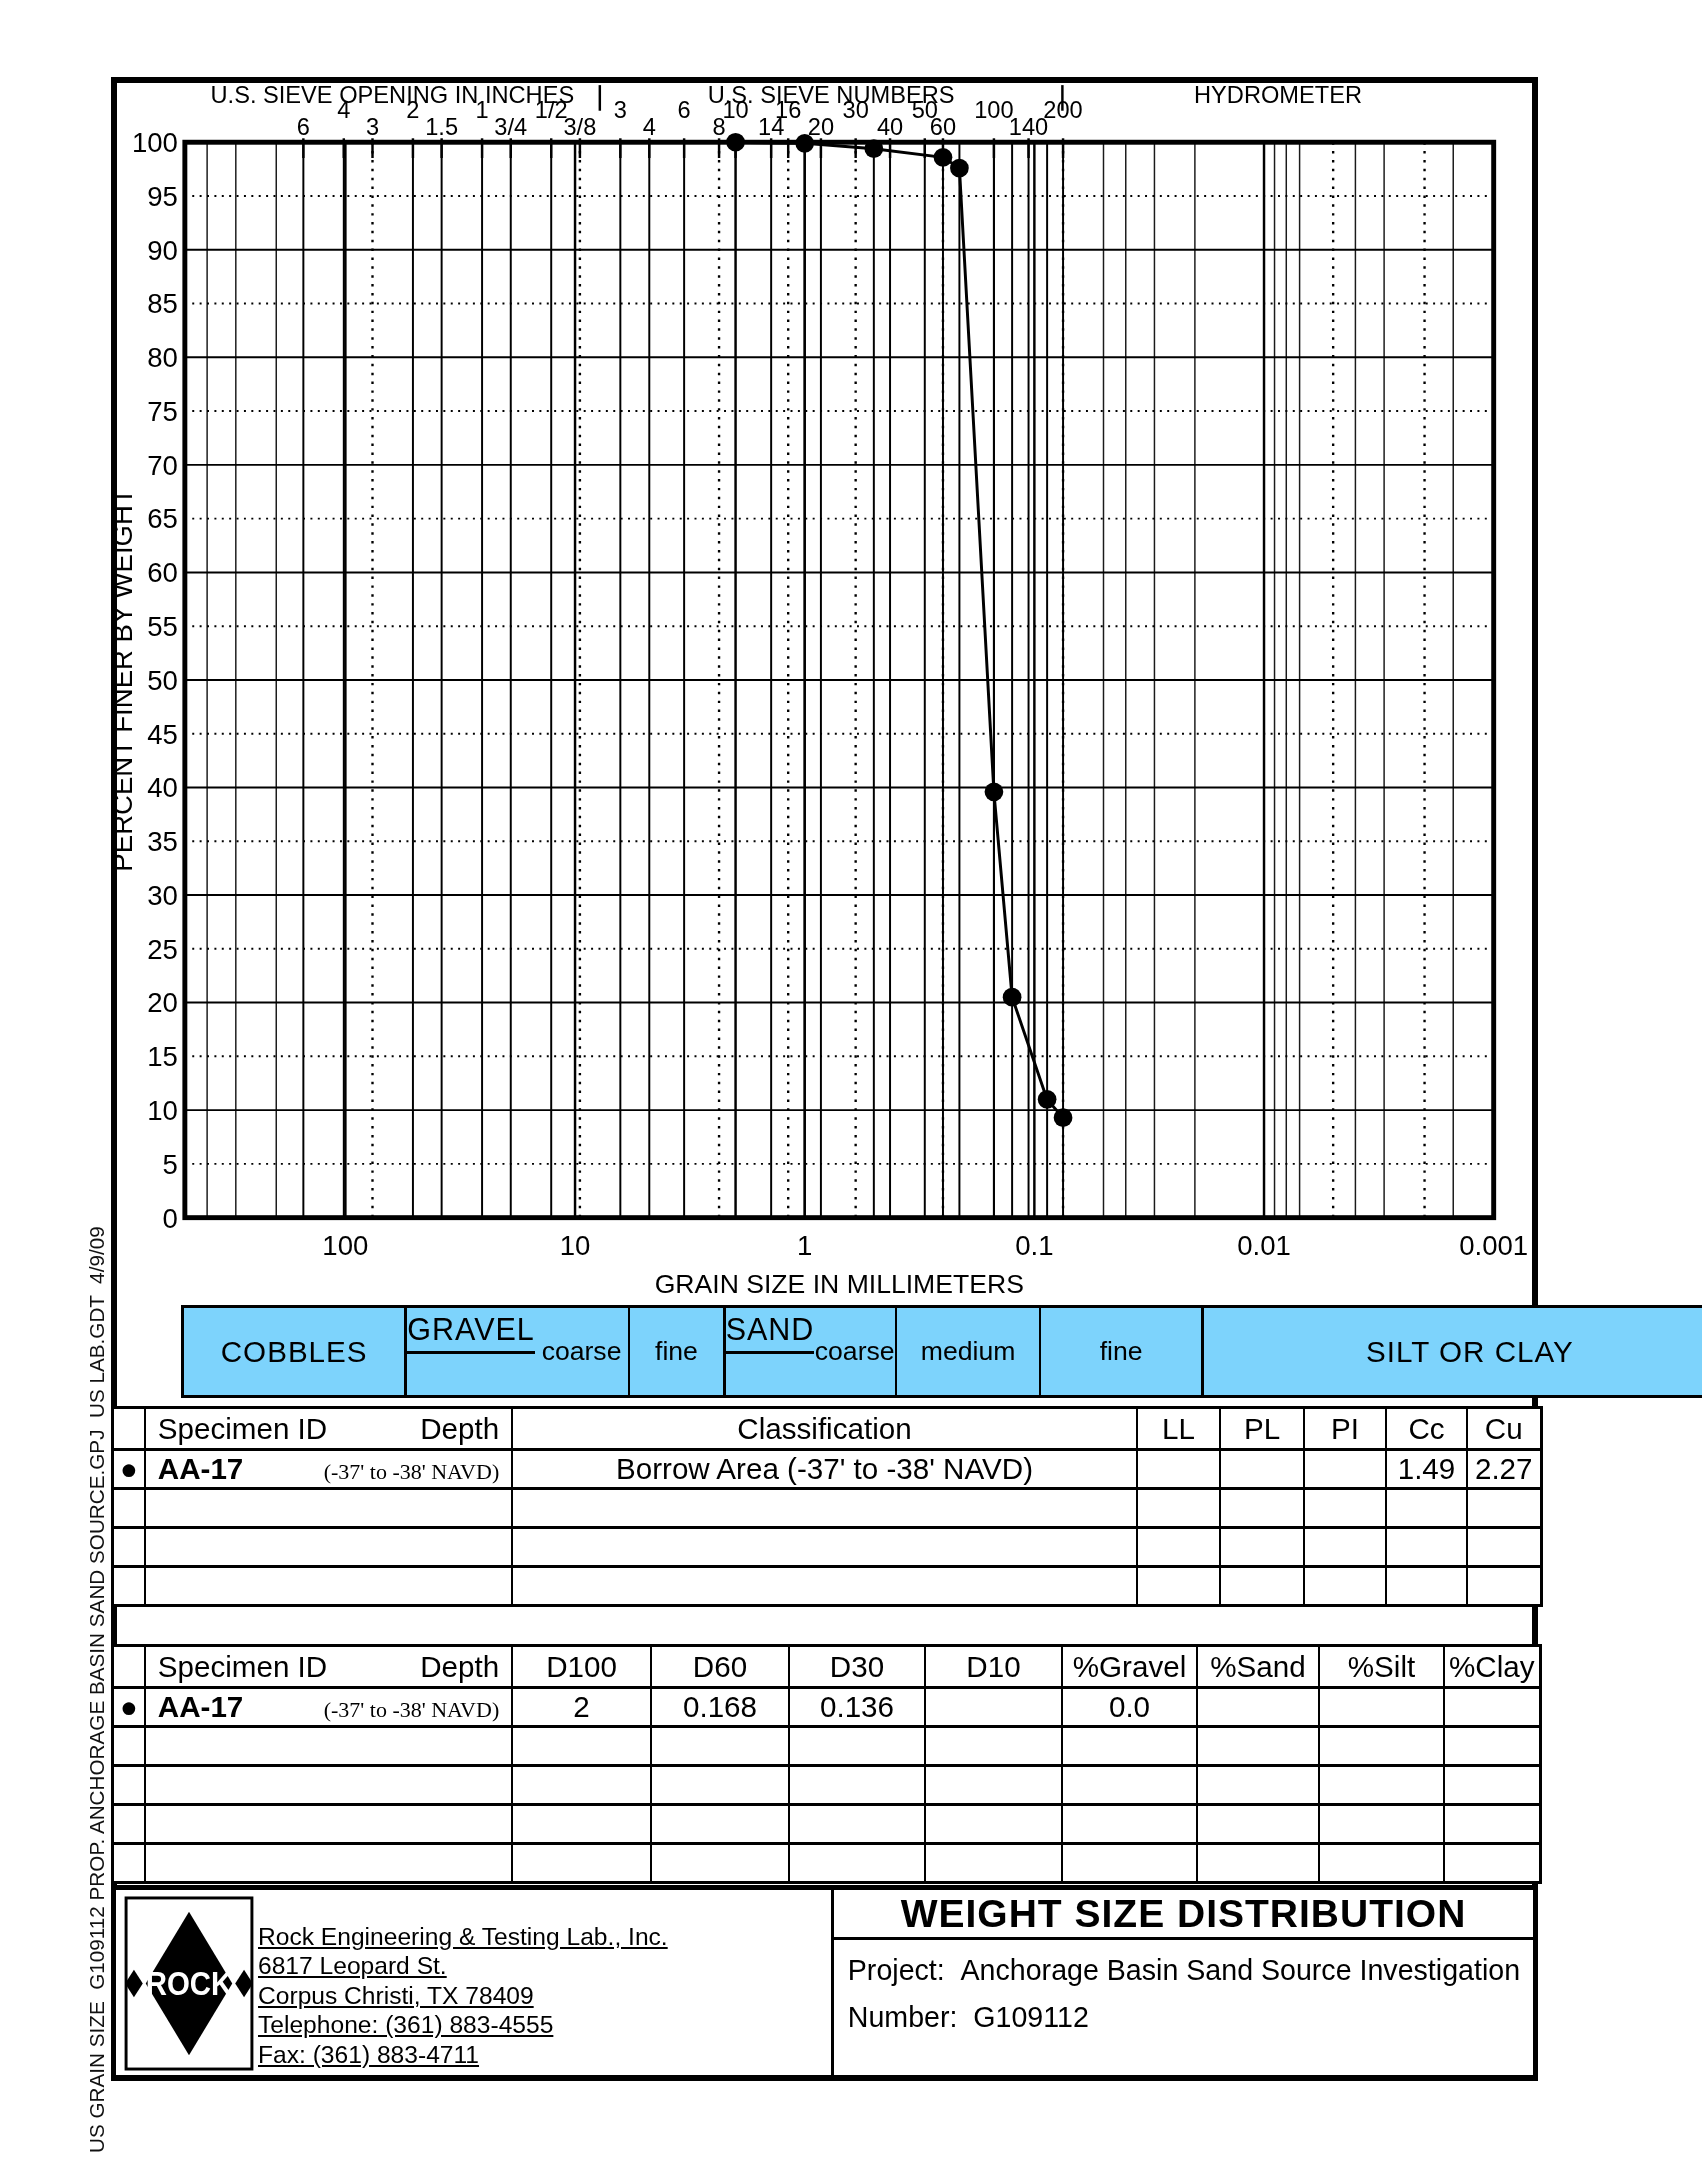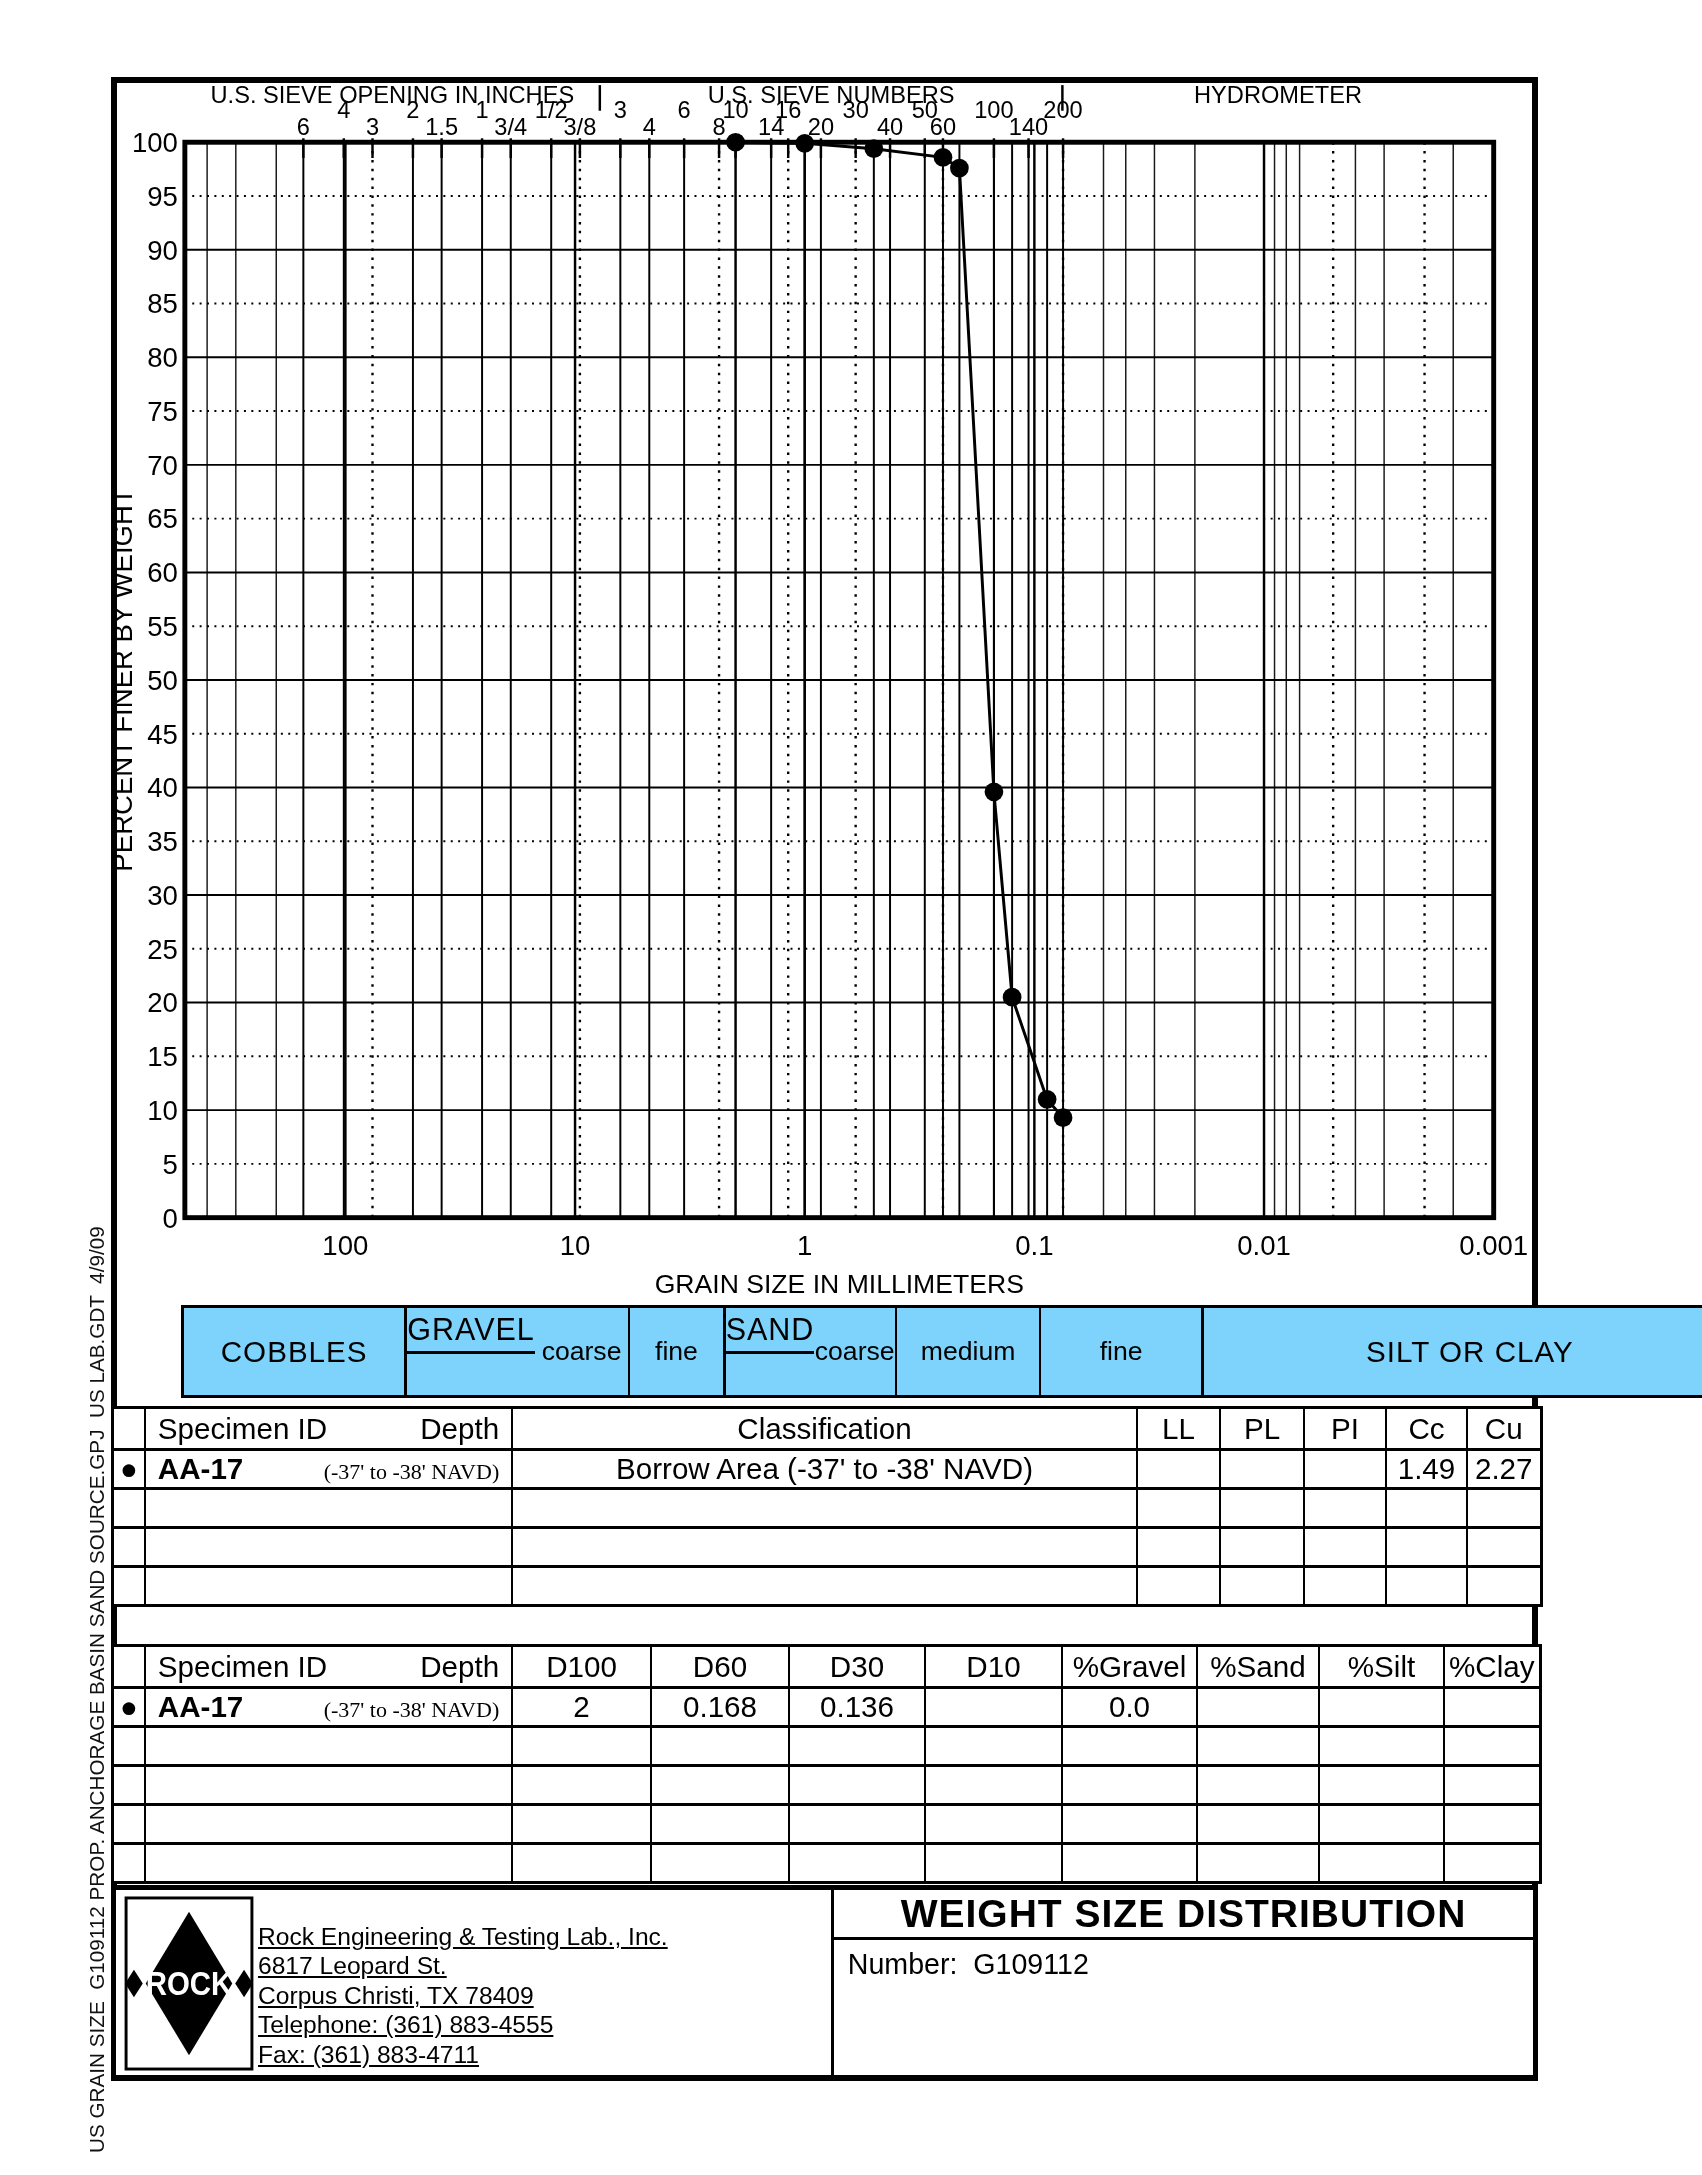--- a/index.html
+++ b/index.html
@@ -444,20 +444,24 @@
     <div class="addr">
       <div>Rock Engineering &amp; Testing Lab., Inc.</div>
       <div>6817 Leopard St.</div>
       <div>Corpus Christi, TX 78409</div>
       <div>Telephone:  (361) 883-4555</div>
       <div>Fax:  (361) 883-4711</div>
     </div>
   </div>
   <div class="footer-right">
     <div class="f-title">WEIGHT SIZE DISTRIBUTION</div>
+    <div class="f-line" style="margin-top:7.9px;">
+      <span class="lbl">Project:</span>
+      <span>Anchorage Basin Sand Source Investigation</span>
+    </div>
     <div class="f-line">
       <span class="lbl">Number:</span>
       <span>G109112</span>
     </div>
   </div>
 </div>
 
 <div class="sidebar-note">US GRAIN SIZE  G109112 PROP. ANCHORAGE BASIN SAND SOURCE.GPJ  US LAB.GDT  4/9/09</div>
 
 

